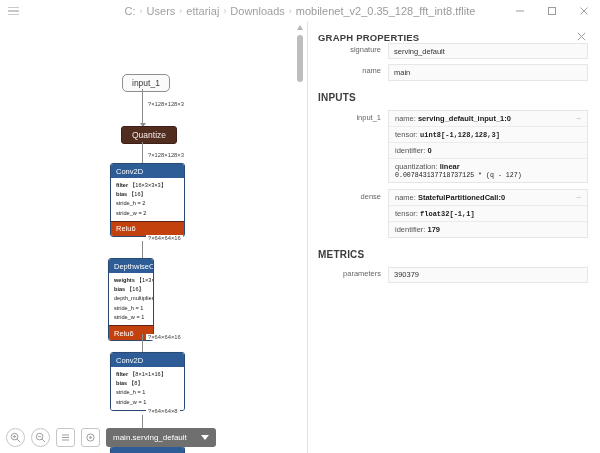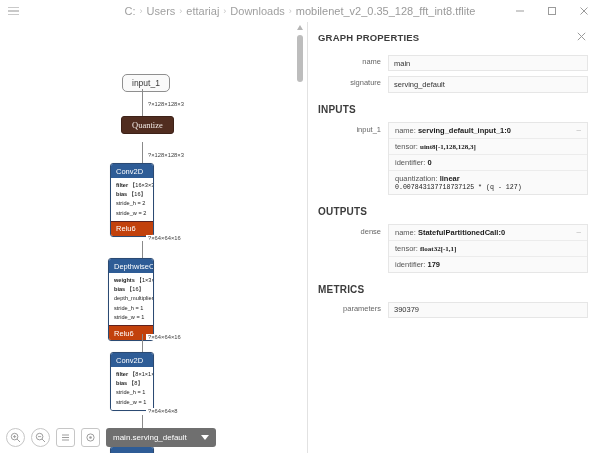--- a/index.html
+++ b/index.html
@@ -72,21 +72,21 @@
     font-size: 8.5px;
     padding: 3px 10px;
     border-radius: 3px;
     text-align: center;
     white-space: nowrap;
     border: 1px solid #3d2118;
   }
 
   
   .layer {
-    width: 44px;
+    width: 75px;
     border: 1px solid #2b4a73;
     border-radius: 3px;
     overflow: hidden;
     background: #fff;
     box-shadow: 0 0 0 0.5px rgba(0,0,0,0.04);
   }
   .layer.wide { width: 46px; }
   .layer-head {
     background: #2e5c96;
     color: #fff;
@@ -190,21 +190,21 @@
 
   
   .panel {
     position: absolute; top: 22px; left: 308px; width: 292px; height: 431px;
     background: #fff;
     padding: 10px 12px 0 10px;
     overflow: hidden;
   }
   .panel-title-row {
     display: flex; align-items: center; justify-content: space-between;
-    margin-bottom: 12px;
+    margin-bottom: 0;
   }
   .panel-title {
     font-size: 9.5px; font-weight: bold; color: #3c3c3c; letter-spacing: 0.2px;
   }
   .panel-close { color: #9a9a9a; font-size: 11px; line-height: 1; padding: 0 2px; }
 
   .section-title {
     font-size: 10px; font-weight: bold; color: #3c3c3c;
     letter-spacing: 0.2px;
     margin: 11px 0 7px 0;
@@ -238,21 +238,21 @@
   .card-line {
     padding: 3px 6px;
     font-size: 7.5px;
     color: #555;
     border-bottom: 1px solid #ececec;
     display: flex; align-items: flex-start; justify-content: space-between;
     gap: 18px;
   }
   .card-line:last-child { border-bottom: none; }
   .card-line .val { color: #1a1a1a; font-weight: bold; }
-  .card-line .mono { font-family: Liberation Serif, serif; font-weight: bold; color: #1a1a1a; font-size: 7px; }
+  .card-line .mono { font-family: Liberation Mono, monospace; font-weight: bold; color: #1a1a1a; font-size: 7px; }
   .card-line .dash { color: #b0b0b0; font-size: 8px; line-height: 1; }
   .card-line-col { display: block; }
   .card-line-col .q2 {
     font-family: "Liberation Mono", monospace;
     font-size: 6.6px; color: #1a1a1a; margin-top: 1px;
   }
 </style>
 </head>
 <body>
 
@@ -297,21 +297,21 @@
 
   <div class="canvas">
 
     <div class="node io-node" style="left:122px; top:52px;">
       <span>input_1</span>
     </div>
     <div class="edge" style="left:142px; top:67px; height:37px;"></div>
     <div class="arrow" style="left:139.5px; top:101px;"></div>
     <div class="edge-label" style="left:146px; top:79px;">?×128×128×3</div>
 
-    <div class="node op-node" style="left:121px; top:94px;font-family:Liberation Serif, serif;">
+    <div class="node op-node" style="left:121px; top:104px;">
       <span>Quantize</span>
     </div>
     <div class="edge" style="left:142px; top:120px; height:36px;"></div>
     <div class="arrow" style="left:139.5px; top:153px;"></div>
     <div class="edge-label" style="left:146px; top:130px;">?×128×128×3</div>
 
     <div class="node layer" style="left:110px; top:141px;">
       <div class="layer-head">Conv2D</div>
       <div class="layer-body">
         <div class="attr"><b>filter</b> <span>【16×3×3×3】</span></div>
@@ -406,26 +406,26 @@
       <span class="panel-title">GRAPH PROPERTIES</span>
       <span class="panel-close">
         <svg width="9" height="9" viewBox="0 0 9 9">
             <line x1="0.8" y1="0.8" x2="8.2" y2="8.2" stroke="#9a9a9a" stroke-width="1"></line>
             <line x1="8.2" y1="0.8" x2="0.8" y2="8.2" stroke="#9a9a9a" stroke-width="1"></line>
           </svg>
       </span>
     </div>
 
     <div class="field-row">
+      <div class="field-label">signature</div>
+      <div class="field-value">serving_default</div>
+    </div>
+    <div class="field-row">
       <div class="field-label">name</div>
       <div class="field-value">main</div>
-    </div>
-    <div class="field-row">
-      <div class="field-label">signature</div>
-      <div class="field-value">serving_default</div>
     </div>
 
     <div class="section-title">INPUTS</div>
 
     <div class="card-row">
       <div class="card-label">input_1</div>
       <div class="card">
         <div class="card-line">
           <span><span>name:</span> <span class="val">serving_default_input_1:0</span></span>
           <span class="dash">–</span>
@@ -436,21 +436,20 @@
         <div class="card-line">
           <span><span>identifier:</span> <span class="val">0</span></span>
         </div>
         <div class="card-line card-line-col">
           <div><span>quantization:</span> <span class="val">linear</span></div>
           <div class="q2">0.007843137718737125 * (q - 127)</div>
         </div>
       </div>
     </div>
 
-    <div class="section-title">OUTPUTS</div>
 
     <div class="card-row">
       <div class="card-label">dense</div>
       <div class="card">
         <div class="card-line">
           <span><span>name:</span> <span class="val">StatefulPartitionedCall:0</span></span>
           <span class="dash">–</span>
         </div>
         <div class="card-line">
           <span><span>tensor:</span> <span class="mono">float32[-1,1]</span></span>

